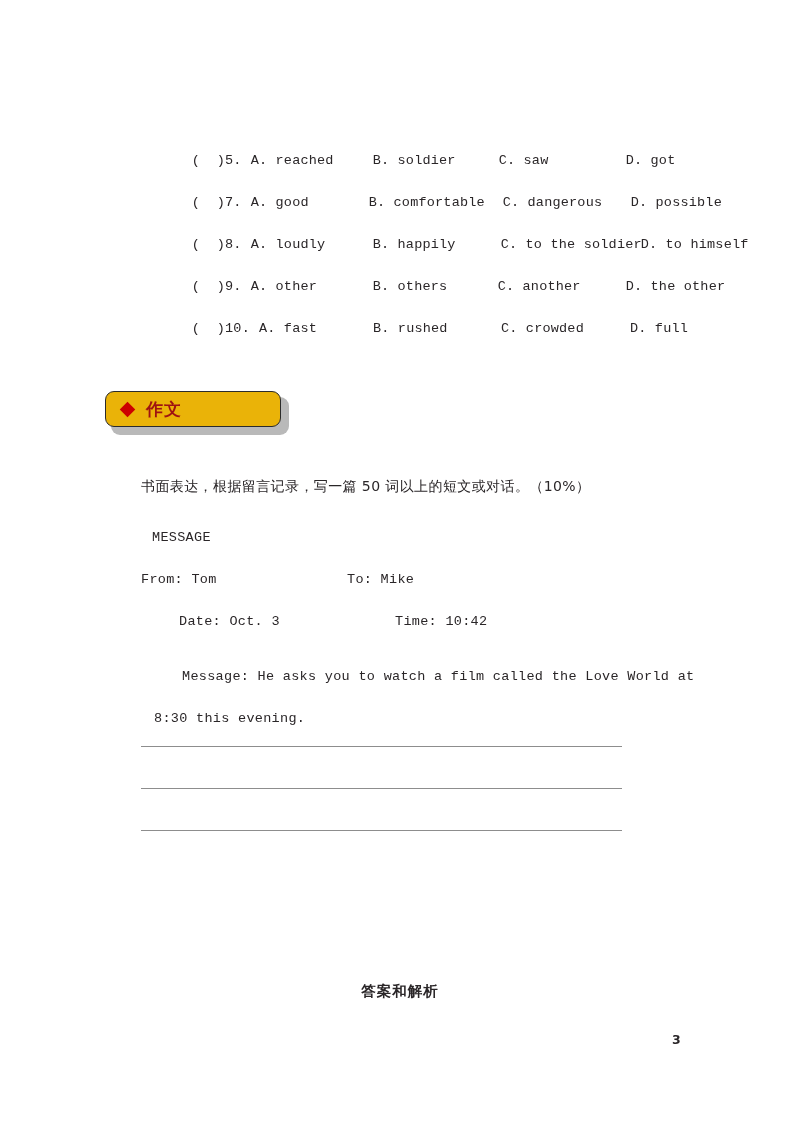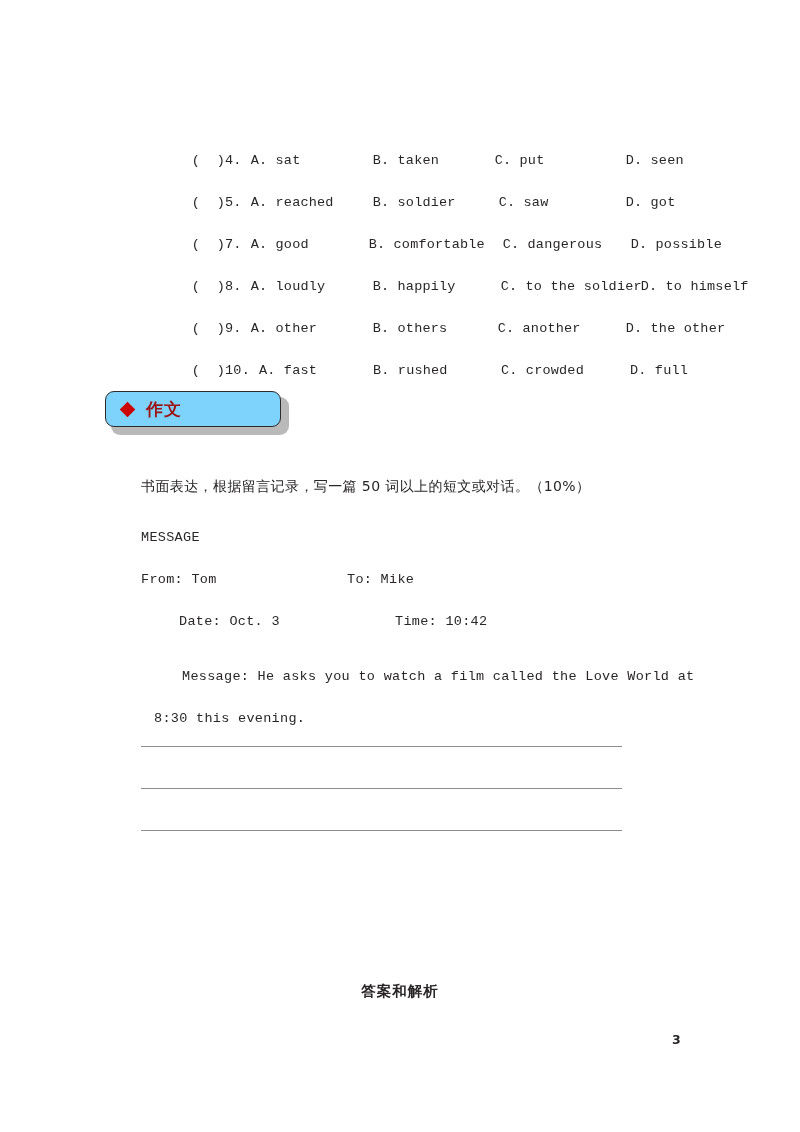--- a/index.html
+++ b/index.html
@@ -62,21 +62,21 @@
     height: 38px;
     background: #b9b9b9;
     border-radius: 9px;
   }
   .section-box {
     position: absolute;
     left: 0;
     top: 0;
     width: 176px;
     height: 36px;
-    background: #7dd3fc;
+    background: #eab308;
     border: 1.4px solid #2b2b2b;
     border-radius: 9px;
     display: flex;
     align-items: center;
     padding-left: 16px;
     box-sizing: border-box;
   }
   .diamond-icon {
     width: 11px;
     height: 11px;
@@ -100,21 +100,21 @@
     left: 141px;
     top: 478px;
     font-family: "DejaVu Sans", "Liberation Sans", sans-serif;
     font-size: 14px;
     color: #2a2628;
     letter-spacing: 0.4px;
     white-space: nowrap;
   }
   .msg-label {
     position: absolute;
-    left: 141px;
+    left: 152px;
     top: 530px;
     font-size: 13.5px;
     letter-spacing: 0.3px;
     color: #2a2628;
   }
   .msg-line {
     position: absolute;
     left: 141px;
     font-size: 13.5px;
     letter-spacing: 0.3px;
@@ -175,23 +175,20 @@
     color: #2a2628;
   }
 </style>
 </head>
 <body>
 
 <div class="page">
 
   <div class="mc-block">
 
-    <div class="mc-row">
-      <span class="paren">(  )</span><span>4.</span><span style="display:inline-block;width:9px"></span><span class="opt" style="width:122px"><span>A.</span> <span>sat</span></span><span class="opt" style="width:122px"><span>B.</span> <span>taken</span></span><span class="opt" style="width:131px"><span>C.</span> <span>put</span></span><span class="opt"><span>D.</span> <span>seen</span></span>
-    </div>
 
     <div class="mc-row">
       <span class="paren">(  )</span><span>5.</span><span style="display:inline-block;width:9px"></span><span class="opt" style="width:122px"><span>A.</span> <span>reached</span></span><span class="opt" style="width:126px"><span>B.</span> <span>soldier</span></span><span class="opt" style="width:127px"><span>C.</span> <span>saw</span></span><span class="opt"><span>D.</span> <span>got</span></span>
     </div>
 
 
     <div class="mc-row">
       <span class="paren">(  )</span><span>7.</span><span style="display:inline-block;width:9px"></span><span class="opt" style="width:118px"><span>A.</span> <span>good</span></span><span class="opt" style="width:134px"><span>B.</span> <span>comfortable</span></span><span class="opt" style="width:128px"><span>C.</span> <span>dangerous</span></span><span class="opt"><span>D.</span> <span>possible</span></span>
     </div>
 

